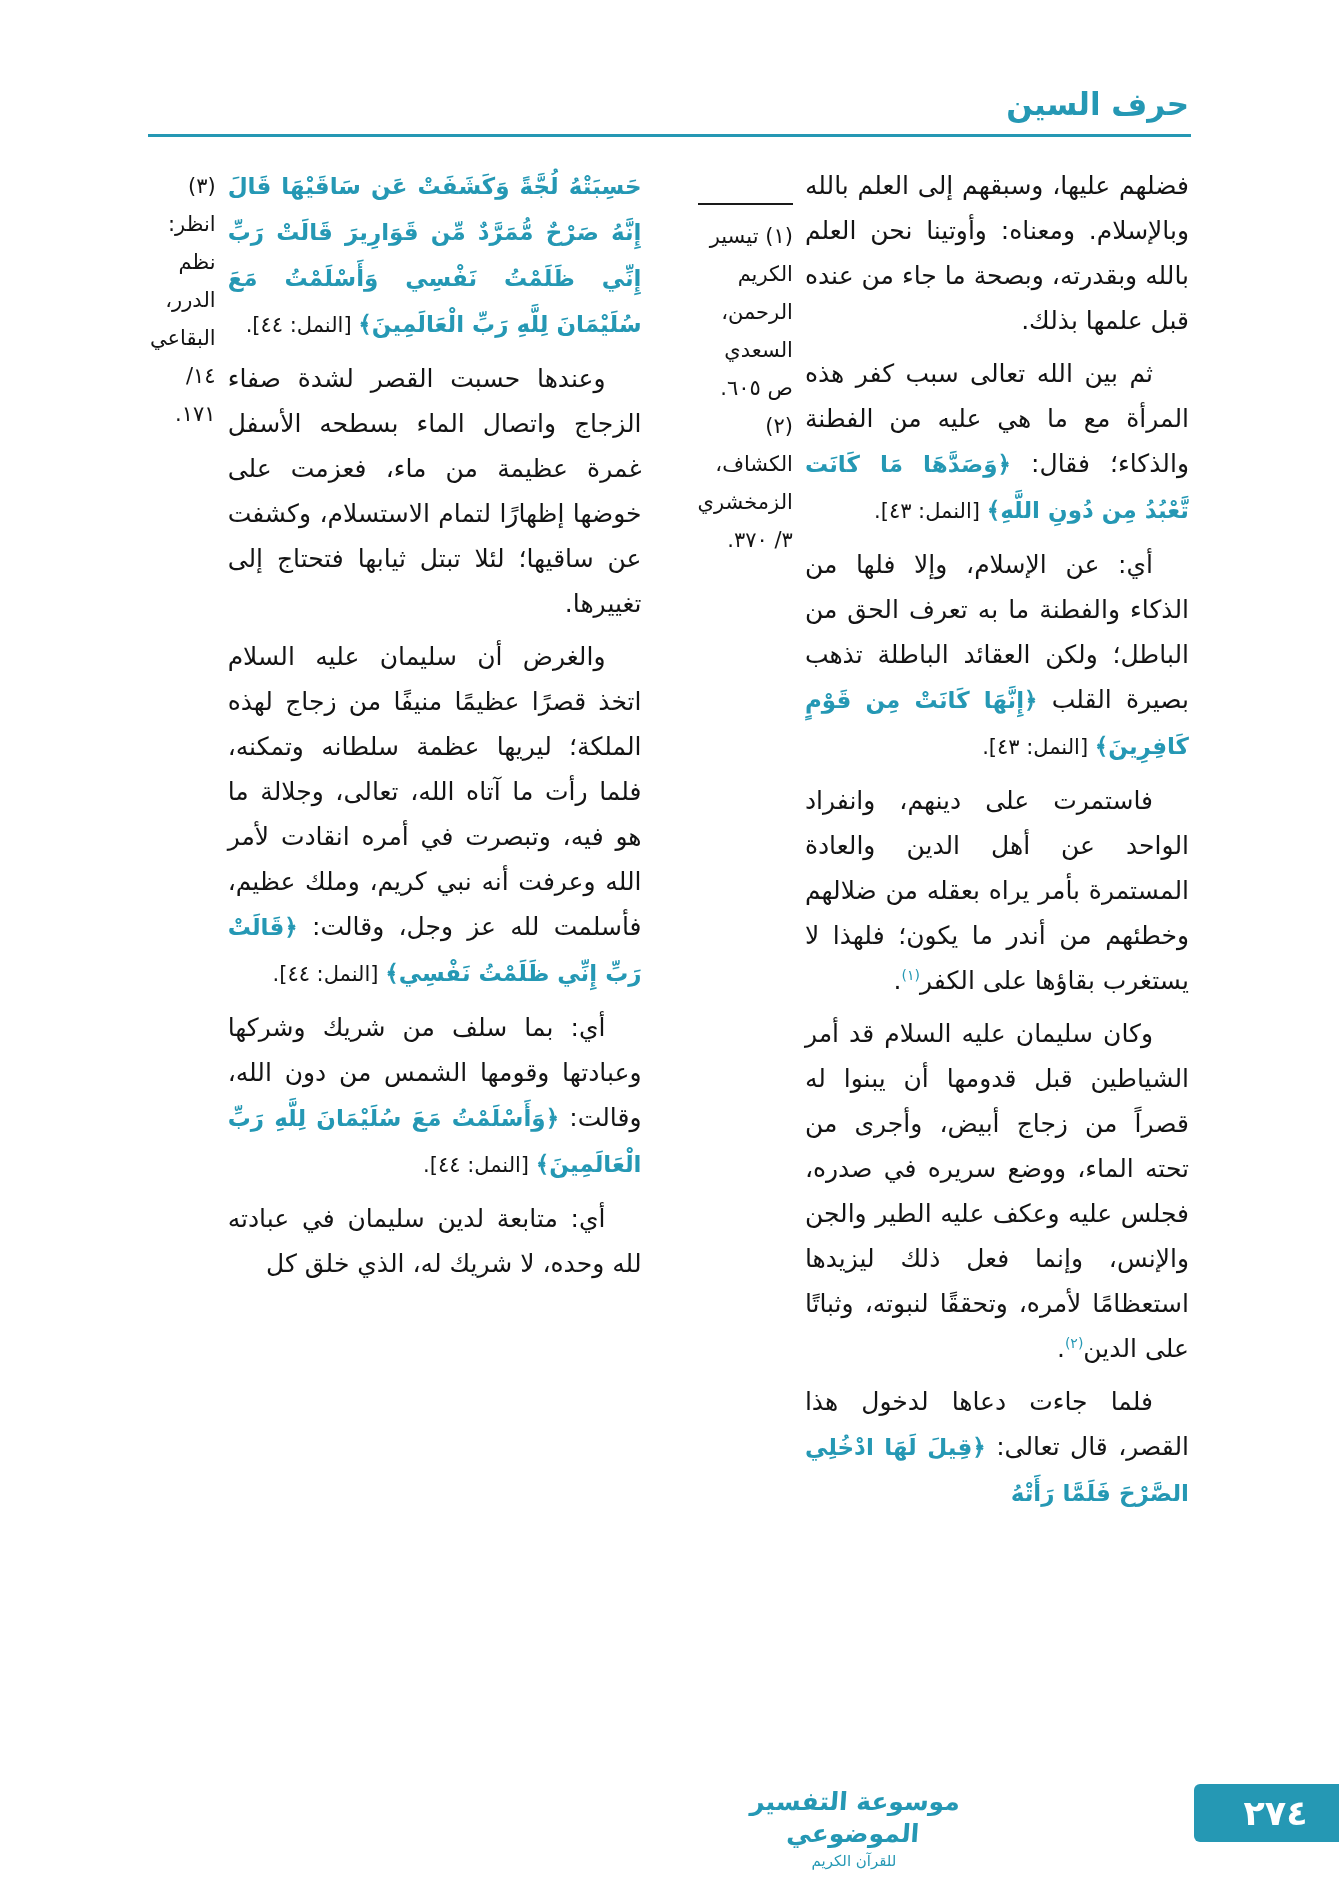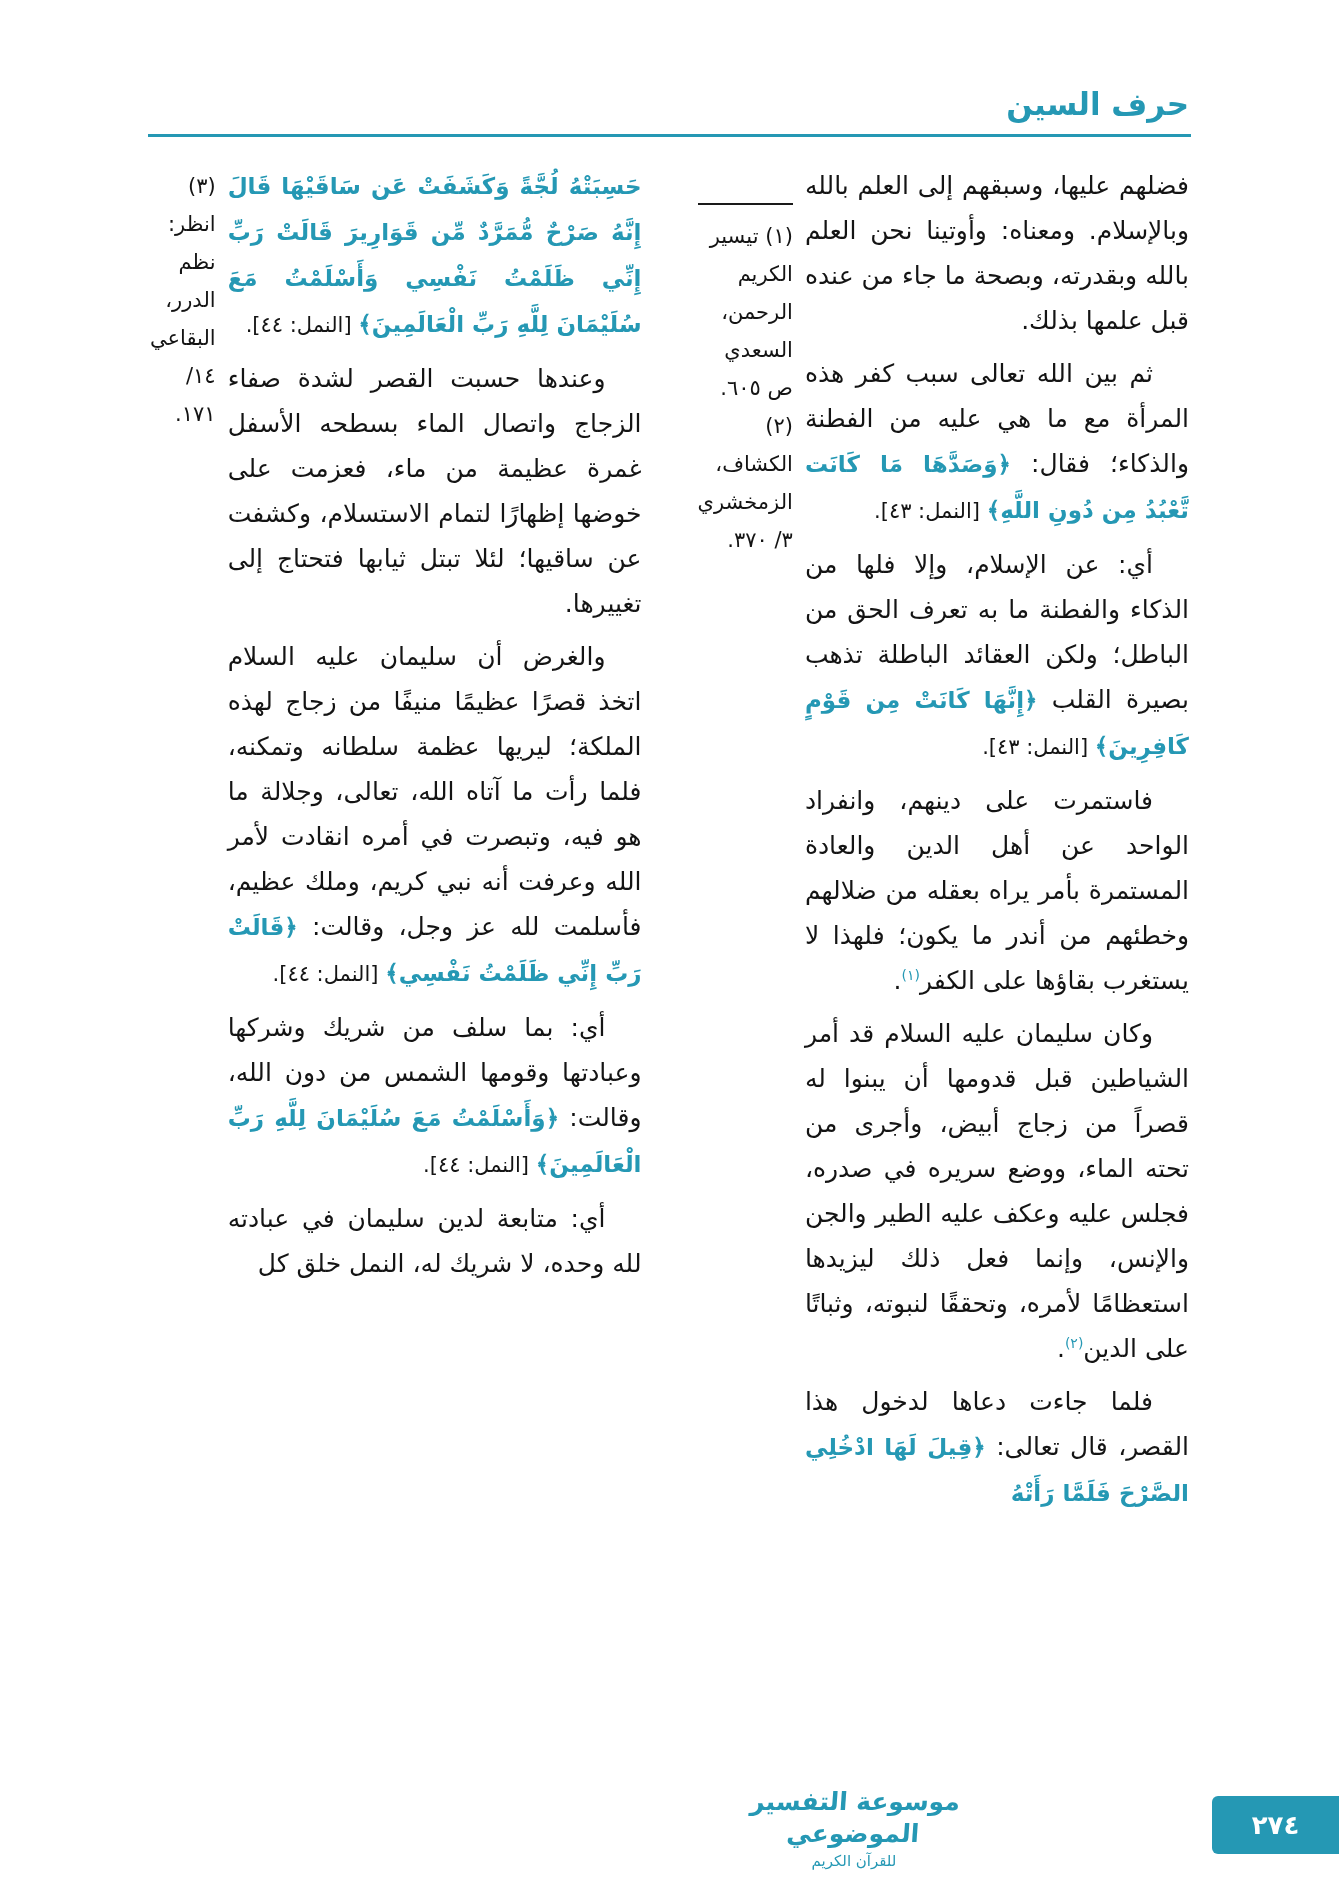--- a/index.html
+++ b/index.html
@@ -73,31 +73,32 @@
     background:#1a1a1a;
     margin-bottom:12px;
     width:100%;
   }
   .fn-line{white-space:normal;}
   .footnotes.left-notes{margin-top:4px;}
   
   .page-number{
     position:absolute;
     right:0;
-    bottom:36px;
+    bottom:48px;
     width:127px;
     height:58px;
     background:var(--accent);
     color:#ffffff;
-    font-size:26px;
+    font-size:35px;
     font-weight:bold;
     display:flex;
     align-items:center;
     justify-content:center;
     border-radius:6px 0 0 6px;
+    padding-left:18px;
   }
   .emblem{
     position:absolute;
     bottom:18px;
     right:380px;
     width:210px;
     text-align:center;
     color:var(--accent);
   }
   .emblem-line1{
@@ -138,21 +139,21 @@
         <div class="fn-line">(٢) الكشاف، الزمخشري ٣/ ٣٧٠.</div>
       </div>
     </section>
 
     <section class="col">
       <div class="para-area">
           <p class="para flush"><span class="quran">حَسِبَتْهُ لُجَّةً وَكَشَفَتْ عَن سَاقَيْهَا قَالَ إِنَّهُ صَرْحٌ مُّمَرَّدٌ مِّن قَوَارِيرَ قَالَتْ رَبِّ إِنِّي ظَلَمْتُ نَفْسِي وَأَسْلَمْتُ مَعَ سُلَيْمَانَ لِلَّهِ رَبِّ الْعَالَمِينَ﴾</span><span class="ref"> [النمل: ٤٤].</span></p>
           <p class="para"><span>وعندها حسبت القصر لشدة صفاء الزجاج واتصال الماء بسطحه الأسفل غمرة عظيمة من ماء، فعزمت على خوضها إظهارًا لتمام الاستسلام، وكشفت عن ساقيها؛ لئلا تبتل ثيابها فتحتاج إلى تغييرها.</span></p>
           <p class="para"><span>والغرض أن سليمان عليه السلام اتخذ قصرًا عظيمًا منيفًا من زجاج لهذه الملكة؛ ليريها عظمة سلطانه وتمكنه، فلما رأت ما آتاه الله، تعالى، وجلالة ما هو فيه، وتبصرت في أمره انقادت لأمر الله وعرفت أنه نبي كريم، وملك عظيم، فأسلمت لله عز وجل، وقالت: </span><span class="quran">﴿قَالَتْ رَبِّ إِنِّي ظَلَمْتُ نَفْسِي﴾</span><span class="ref"> [النمل: ٤٤].</span></p>
           <p class="para"><span>أي: بما سلف من شريك وشركها وعبادتها وقومها الشمس من دون الله، وقالت: </span><span class="quran">﴿وَأَسْلَمْتُ مَعَ سُلَيْمَانَ لِلَّهِ رَبِّ الْعَالَمِينَ﴾</span><span class="ref"> [النمل: ٤٤].</span></p>
-          <p class="para"><span>أي: متابعة لدين سليمان في عبادته لله وحده، لا شريك له، النمل خلق كل</span></p>
+          <p class="para"><span>أي: متابعة لدين سليمان في عبادته لله وحده، لا شريك له، الذي خلق كل</span></p>
         </div>
       <div class="footnotes left-notes">
         <div class="fn-line">(٣) انظر: نظم الدرر، البقاعي ١٤/ ١٧١.</div>
       </div>
     </section>
 
   </div>
 
   <div class="emblem">
     <div class="emblem-line1">موسوعة التفسير الموضوعي</div>

